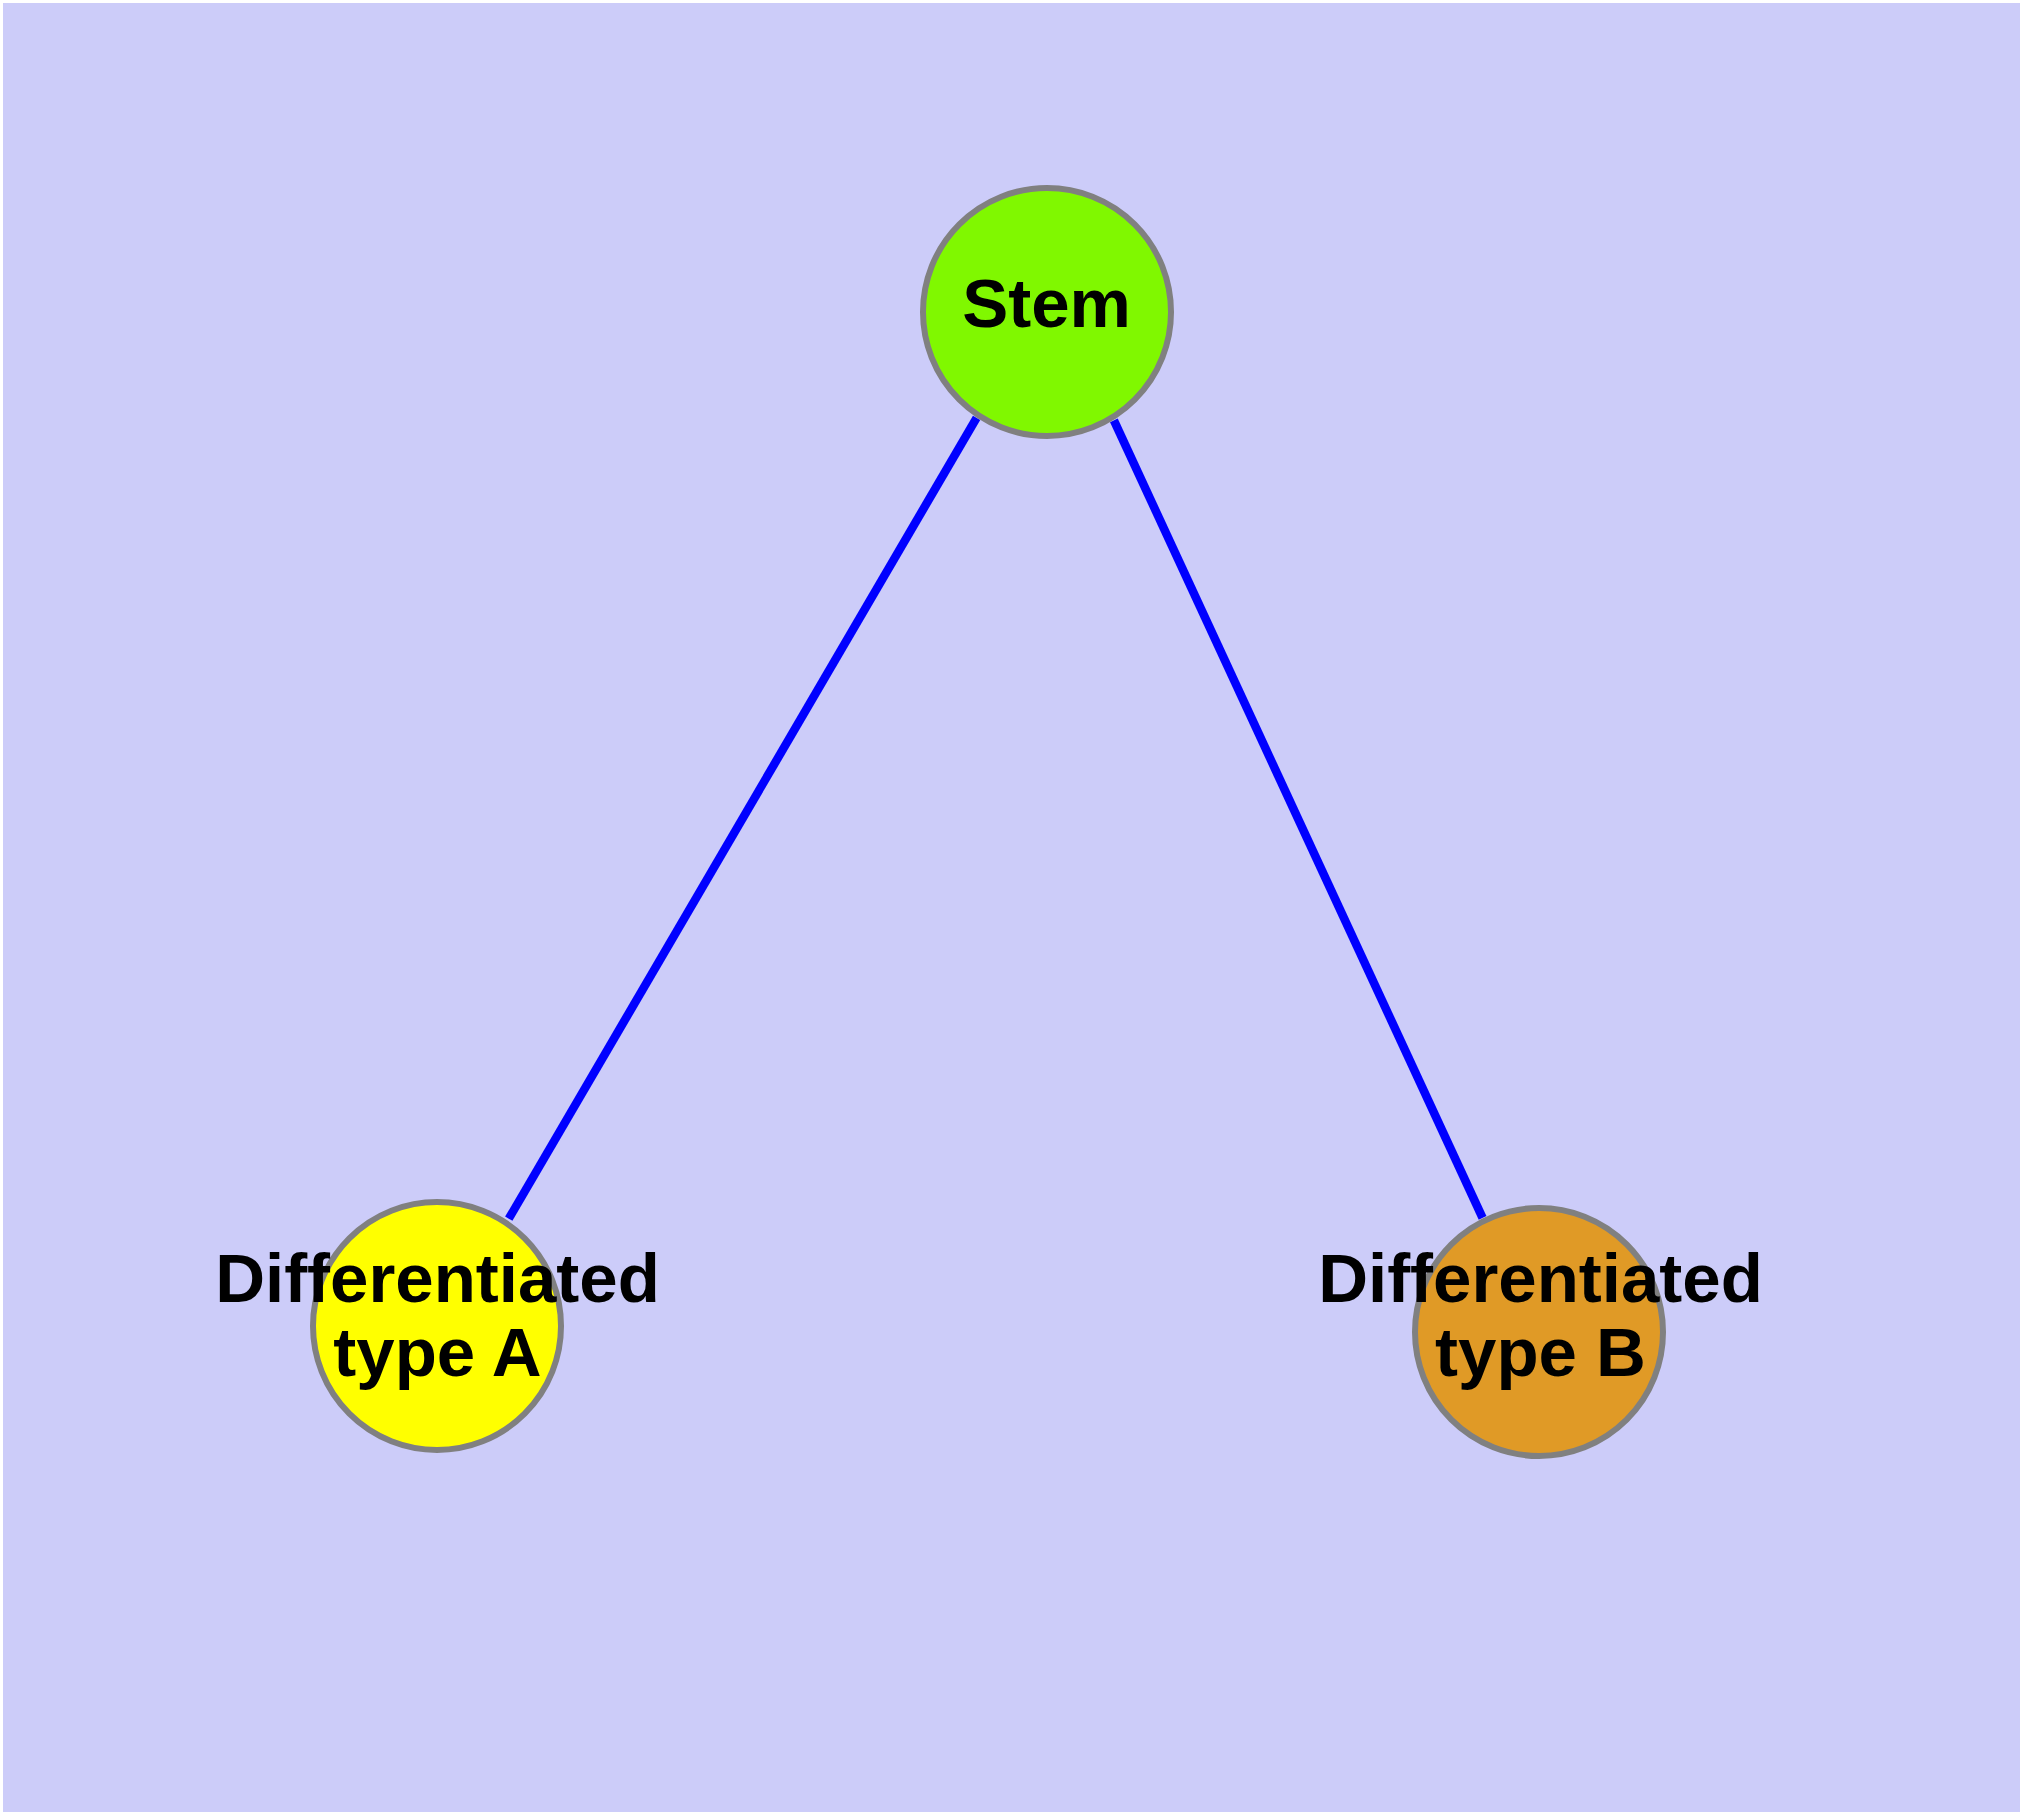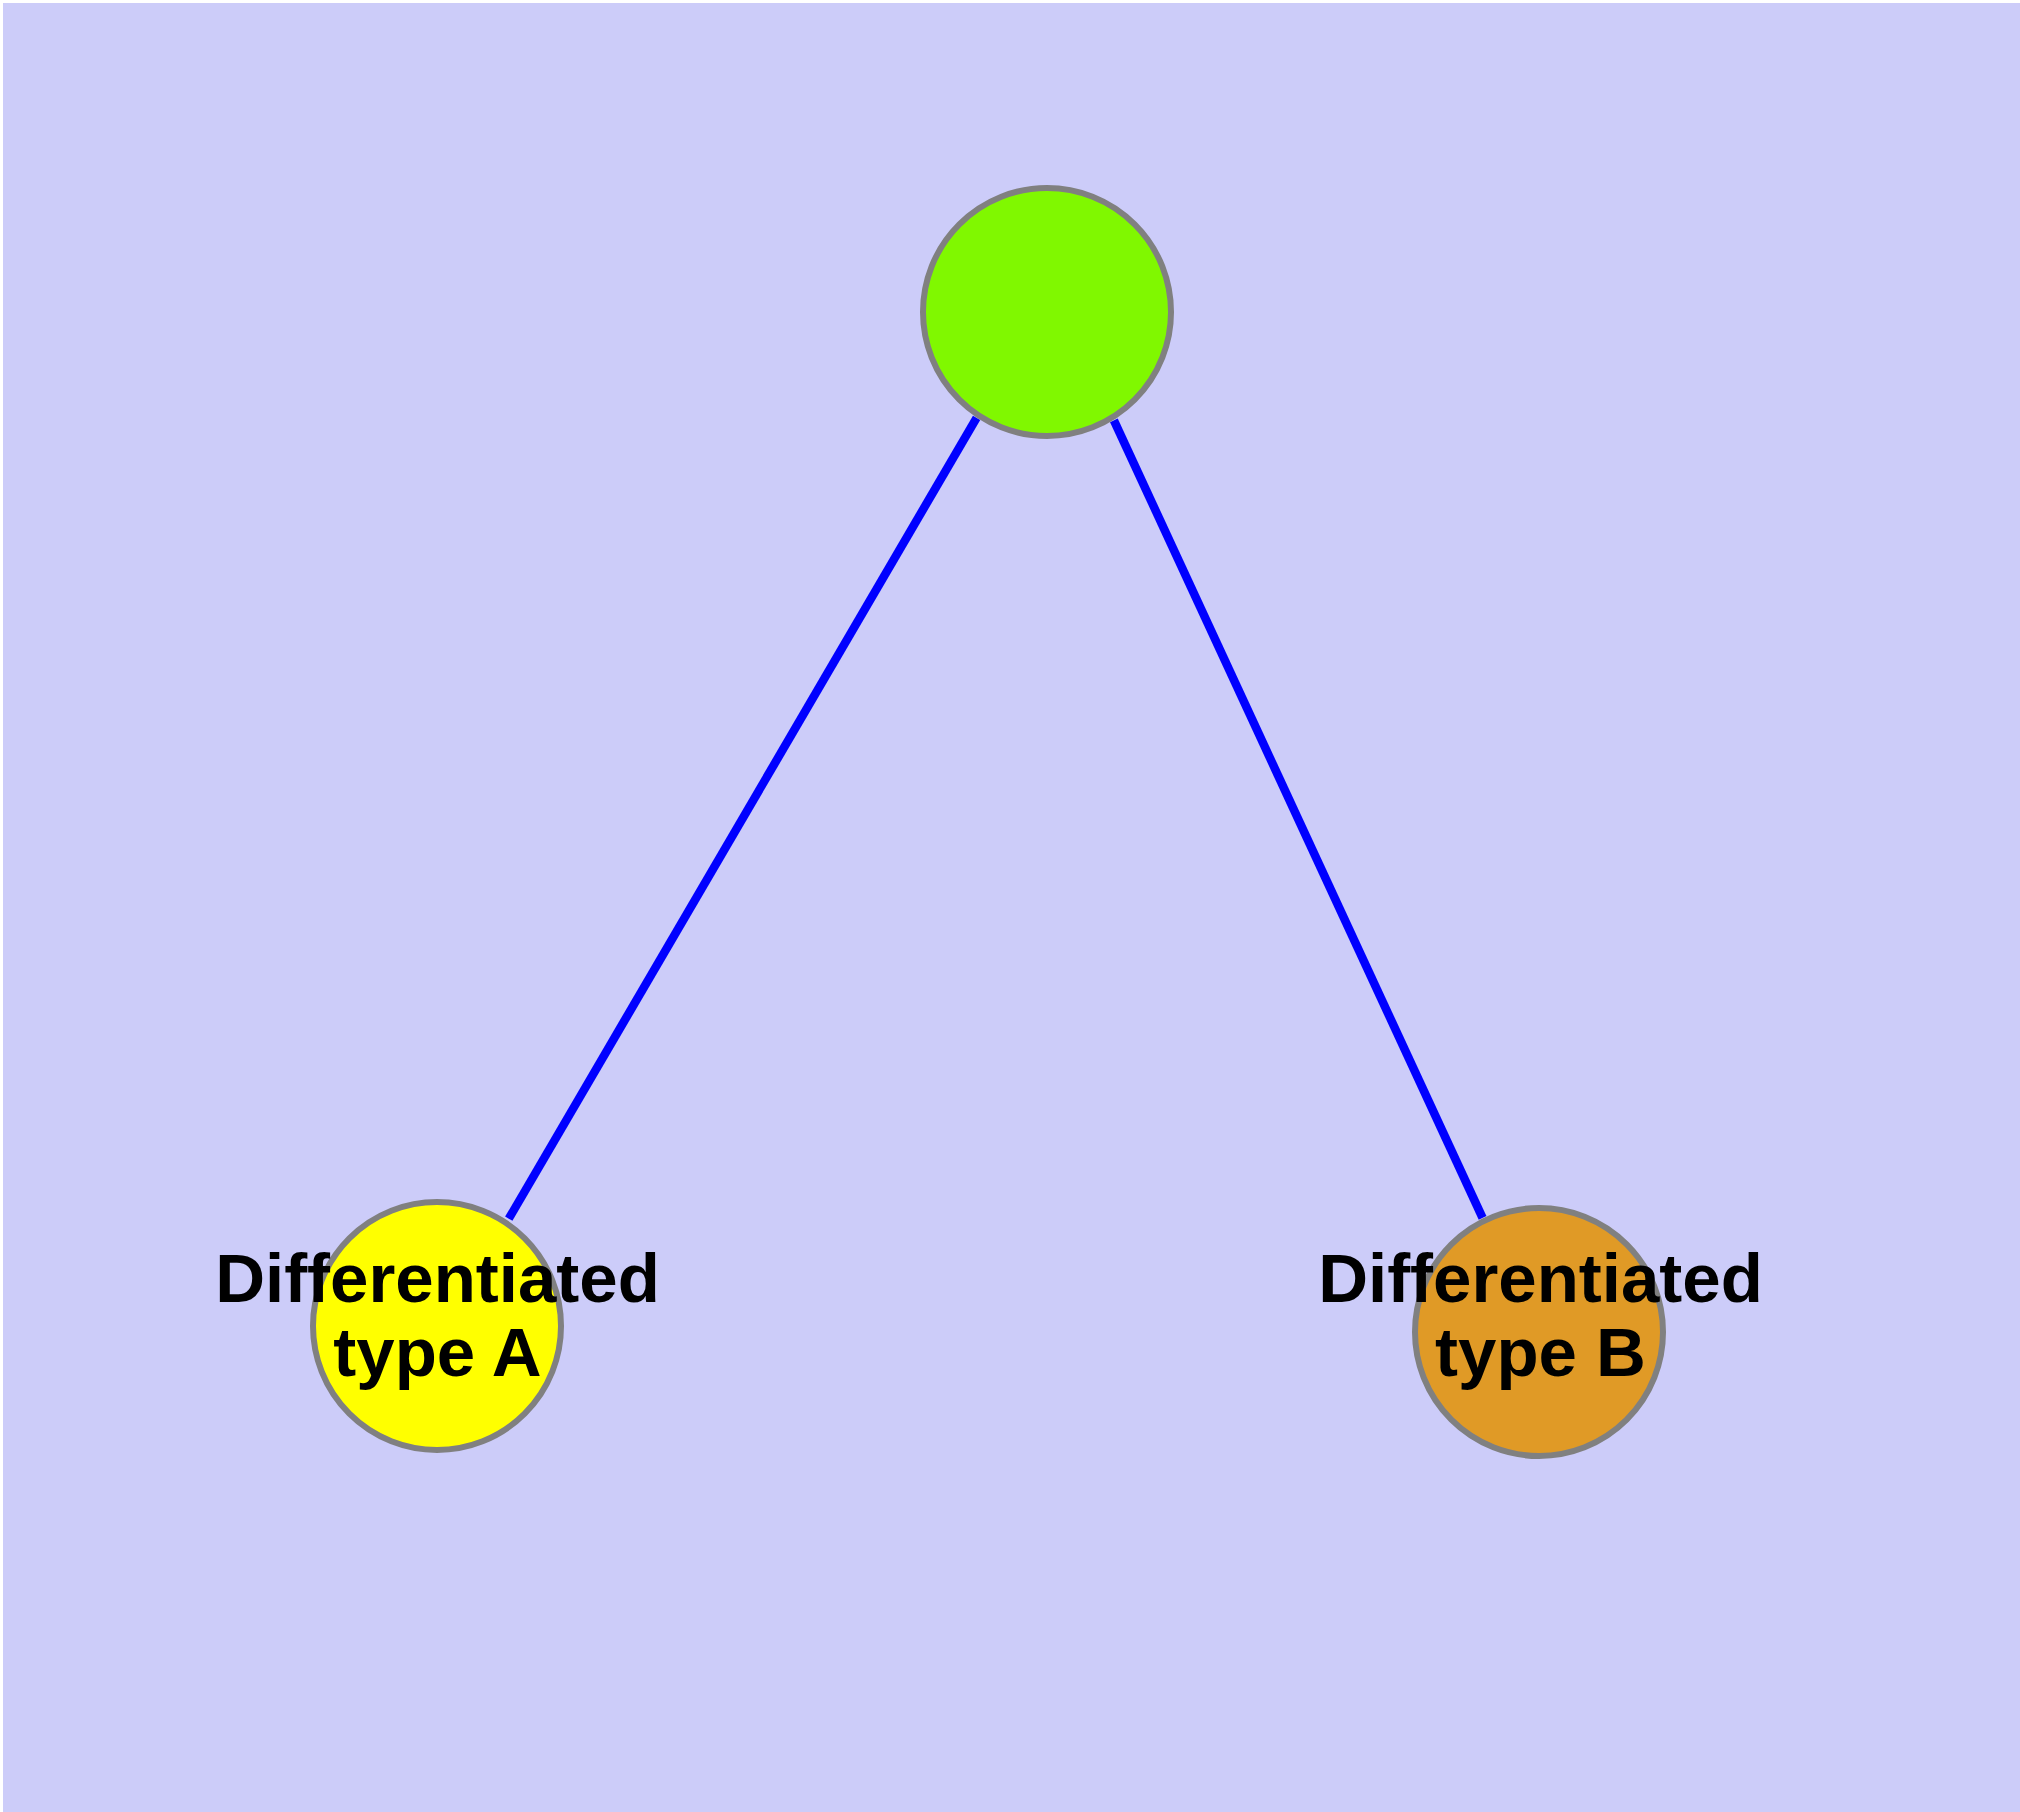--- a/index.html
+++ b/index.html
@@ -94,19 +94,20 @@
 
   <svg class="edge-layer" viewBox="0 0 2384 2138">
     <line x1="1152" y1="493" x2="600" y2="1438" stroke="#0000ff" stroke-width="10" stroke-linecap="butt"></line>
     <line x1="1314" y1="496" x2="1749" y2="1437" stroke="#0000ff" stroke-width="10" stroke-linecap="butt"></line>
   </svg>
 
   <div class="node node-stem"></div>
   <div class="node node-type-a"></div>
   <div class="node node-type-b"></div>
 
+  <div class="node-label label-stem">Stem</div>
   <div class="node-label label-type-a">Differentiated
 type A</div>
   <div class="node-label label-type-b">Differentiated
 type B</div>
 
 </div>
 
 
 </body></html>

